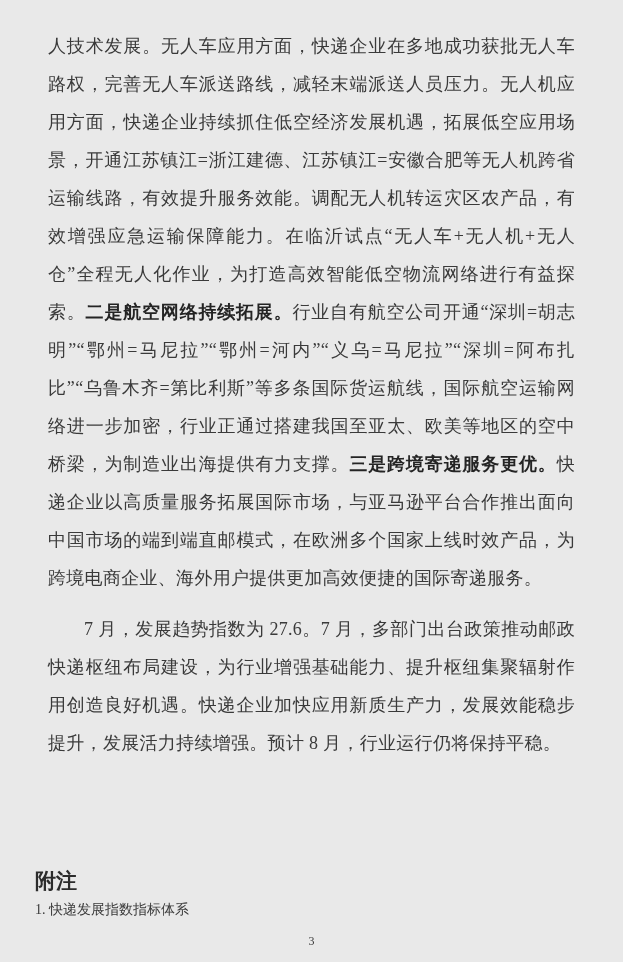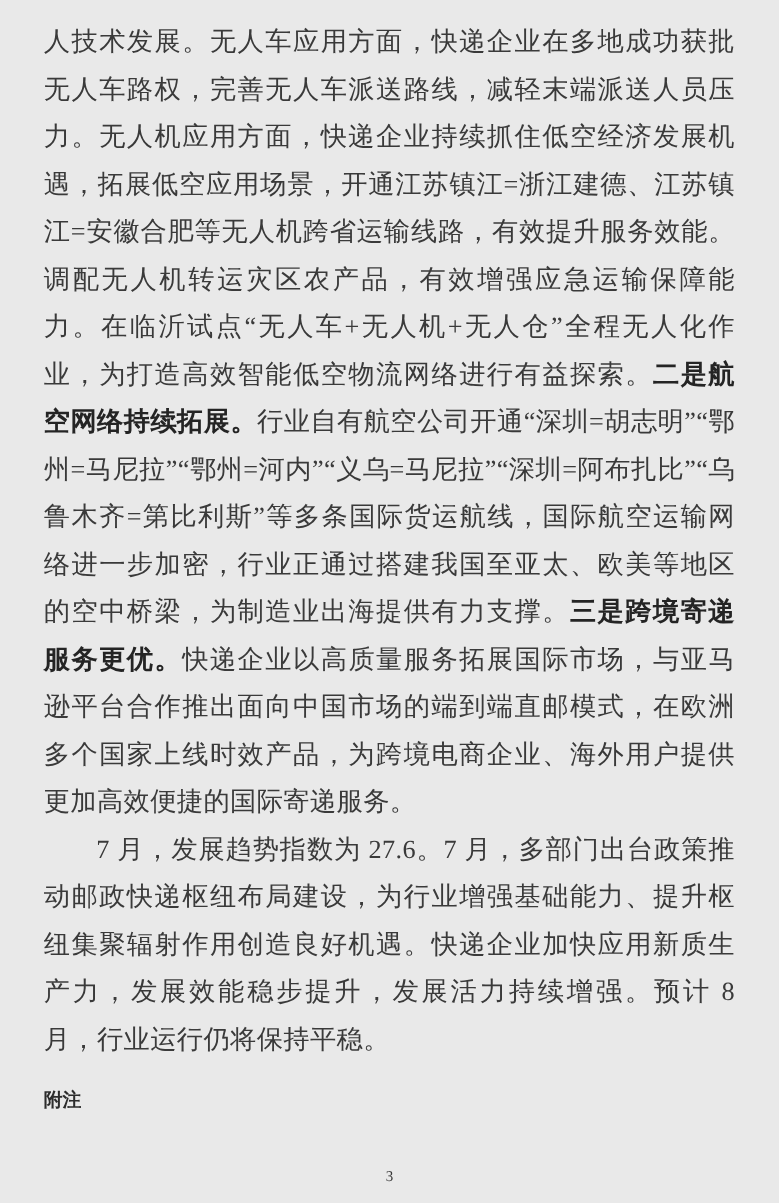--- a/index.html
+++ b/index.html
@@ -16,22 +16,22 @@
     font-family: "Liberation Serif", "DejaVu Serif", serif;
     overflow: hidden;
   }
   .body-text {
     position: absolute;
     left: 35px;
     top: 14px;
     width: 553px;
   }
   .para {
-    margin: 0;
-    font-size: 21px;
+    margin: 13px;
+    font-size: 18px;
     line-height: 38px;
     letter-spacing: 0.3px;
     text-align: justify;
     text-justify: inter-character;
     color: #3a3a3a;
   }
   .para b {
     font-weight: 700;
     color: #242424;
   }
@@ -39,21 +39,21 @@
     text-indent: 2em;
   }
   .notes {
     position: absolute;
     left: 35px;
     top: 872px;
     width: 553px;
   }
   .notes-heading {
     font-weight: 700;
-    font-size: 15px;
+    font-size: 21px;
     line-height: 18px;
     color: #2c2c2c;
   }
   .notes-item {
     margin-top: 11px;
     font-size: 14px;
     line-height: 17px;
     color: #3a3a3a;
   }
   .page-number {
@@ -72,17 +72,18 @@
 
 <div class="page">
 
   <div class="body-text">
     <p class="para"><span>人技术发展。无人车应用方面，快递企业在多地成功获批无人车路权，完善无人车派送路线，减轻末端派送人员压力。无人机应用方面，快递企业持续抓住低空经济发展机遇，拓展低空应用场景，开通江苏镇江=浙江建德、江苏镇江=安徽合肥等无人机跨省运输线路，有效提升服务效能。调配无人机转运灾区农产品，有效增强应急运输保障能力。在临沂试点“无人车+无人机+无人仓”全程无人化作业，为打造高效智能低空物流网络进行有益探索。</span><b>二是航空网络持续拓展。</b><span>行业自有航空公司开通“深圳=胡志明”“鄂州=马尼拉”“鄂州=河内”“义乌=马尼拉”“深圳=阿布扎比”“乌鲁木齐=第比利斯”等多条国际货运航线，国际航空运输网络进一步加密，行业正通过搭建我国至亚太、欧美等地区的空中桥梁，为制造业出海提供有力支撑。</span><b>三是跨境寄递服务更优。</b><span>快递企业以高质量服务拓展国际市场，与亚马逊平台合作推出面向中国市场的端到端直邮模式，在欧洲多个国家上线时效产品，为跨境电商企业、海外用户提供更加高效便捷的国际寄递服务。</span></p>
     <p class="para indent">7 月，发展趋势指数为 27.6。7 月，多部门出台政策推动邮政快递枢纽布局建设，为行业增强基础能力、提升枢纽集聚辐射作用创造良好机遇。快递企业加快应用新质生产力，发展效能稳步提升，发展活力持续增强。预计 8 月，行业运行仍将保持平稳。</p>
   </div>
 
   <div class="notes">
     <div class="notes-heading">附注</div>
+    <div class="notes-item">1. 快递发展指数指标体系</div>
   </div>
 
   <div class="page-number">3</div>
 
 </div>
 
 </body></html>

